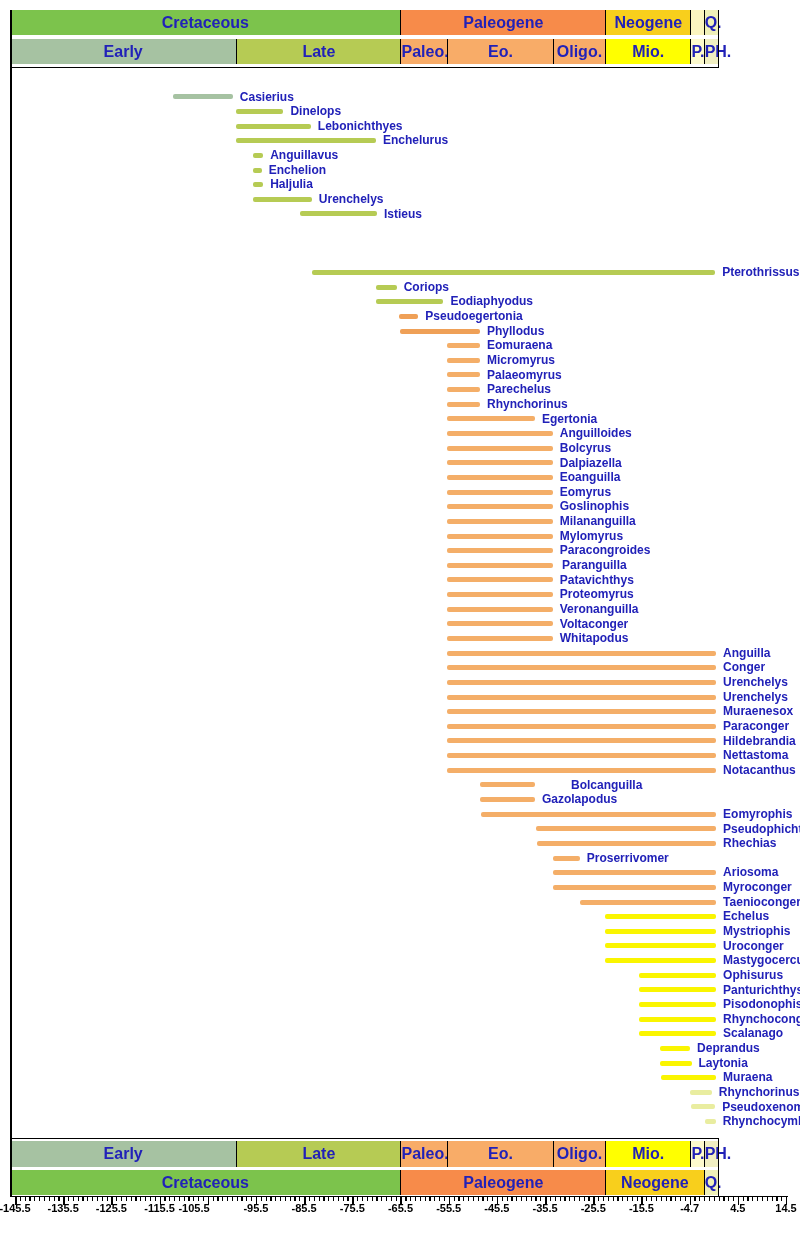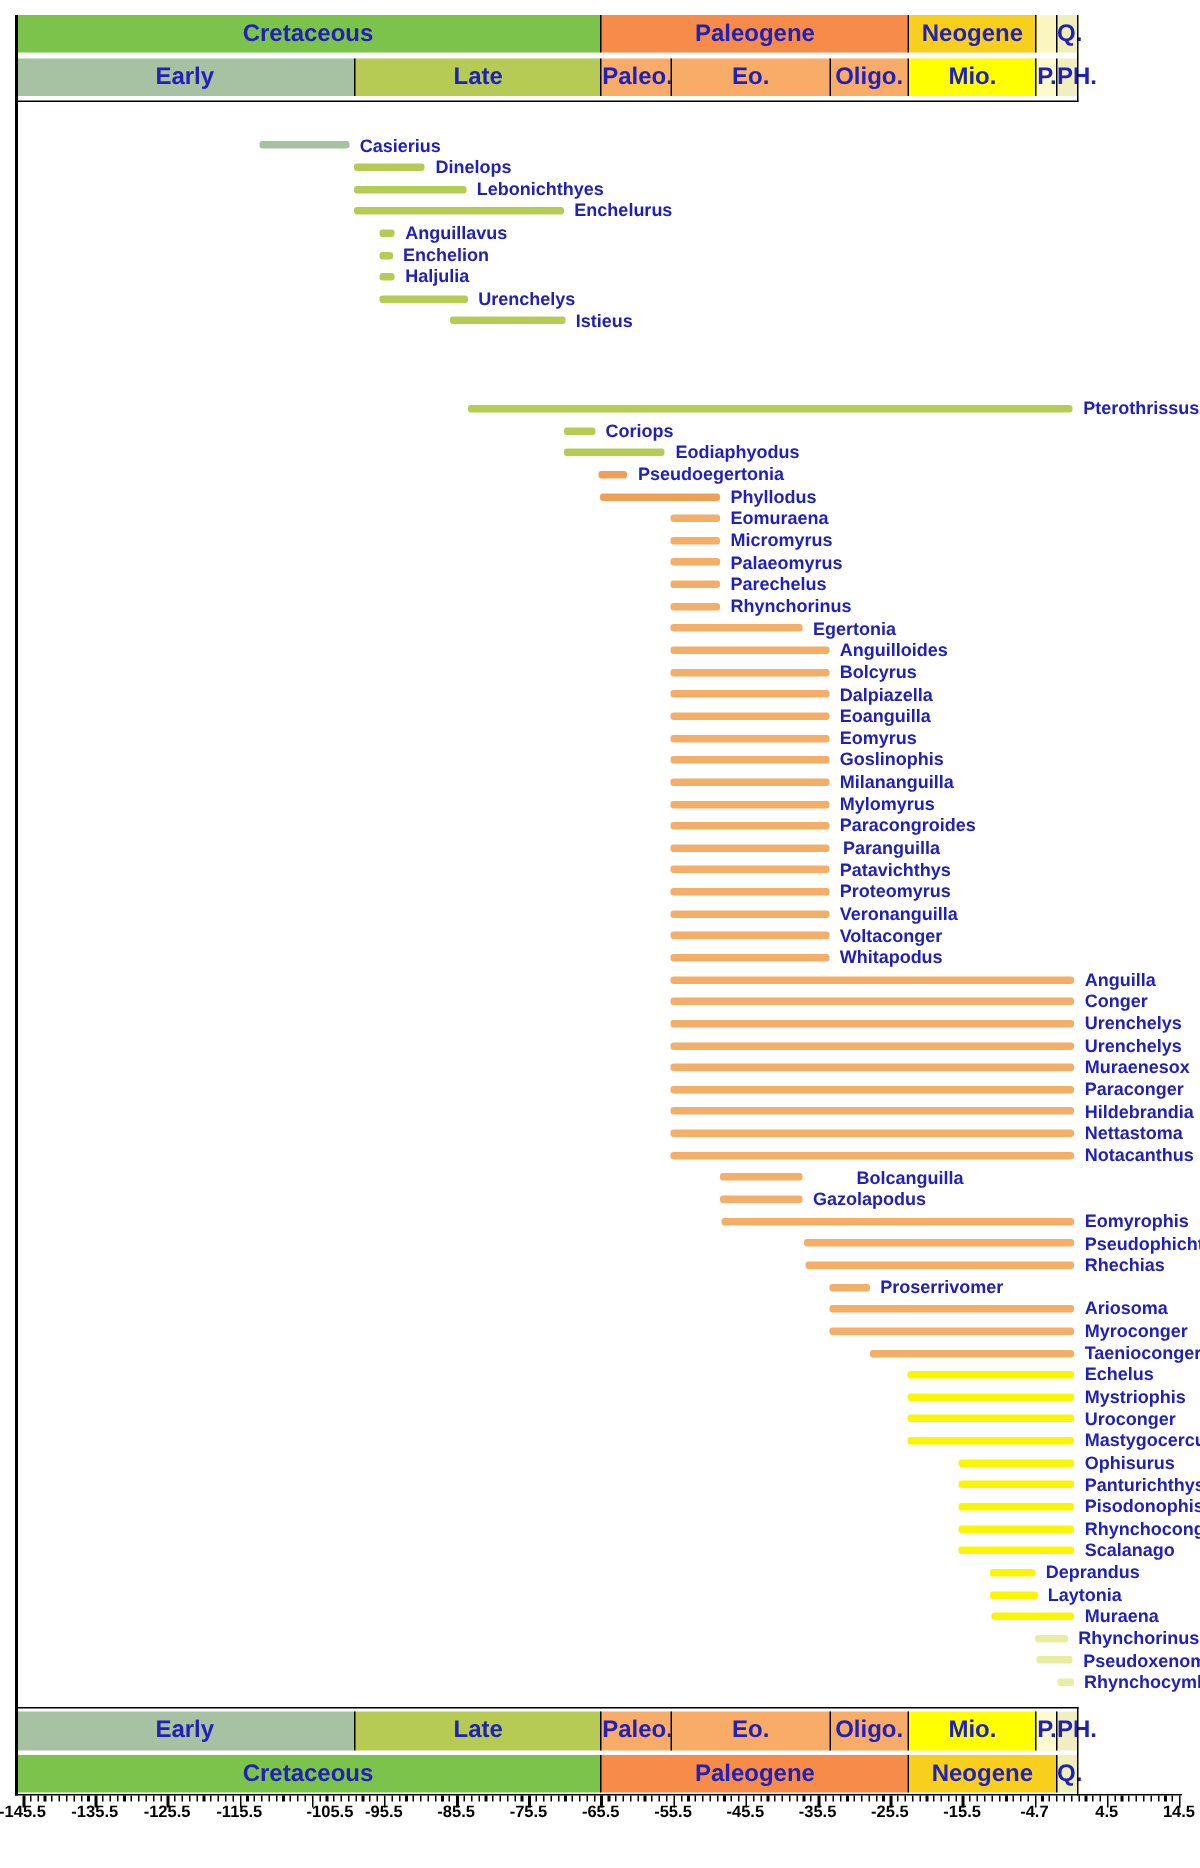--- a/index.html
+++ b/index.html
@@ -229,21 +229,21 @@
       <div class="tick" style="left: 164.38px; height: 4px;"></div>
       <div class="tick" style="left: 169.198px; height: 4px;"></div>
       <div class="tick" style="left: 174.017px; height: 4px;"></div>
       <div class="tick" style="left: 178.836px; height: 4px;"></div>
       <div class="tick" style="left: 183.654px; height: 4px;"></div>
       <div class="tick" style="left: 188.473px; height: 4px;"></div>
       <div class="tick" style="left: 193.292px; height: 4px;"></div>
       <div class="tick" style="left: 198.111px; height: 4px;"></div>
       <div class="tick" style="left: 202.929px; height: 4px;"></div>
       <div class="tick major" style="left: 207.748px; height: 8px; width: 1.5px;"></div>
-      <div class="ticklabel" style="left: 220px; text-align: center;">-105.5</div>
+      <div class="ticklabel" style="left: 194px; text-align: center;">-105.5</div>
       <div class="tick" style="left: 212.567px; height: 4px;"></div>
       <div class="tick" style="left: 217.385px; height: 4px;"></div>
       <div class="tick" style="left: 222.204px; height: 4px;"></div>
       <div class="tick" style="left: 227.023px; height: 4px;"></div>
       <div class="tick" style="left: 231.841px; height: 4px;"></div>
       <div class="tick" style="left: 236.66px; height: 4px;"></div>
       <div class="tick" style="left: 241.479px; height: 4px;"></div>
       <div class="tick" style="left: 246.298px; height: 4px;"></div>
       <div class="tick" style="left: 251.116px; height: 4px;"></div>
       <div class="tick major" style="left: 255.935px; height: 8px; width: 1.5px;"></div>

